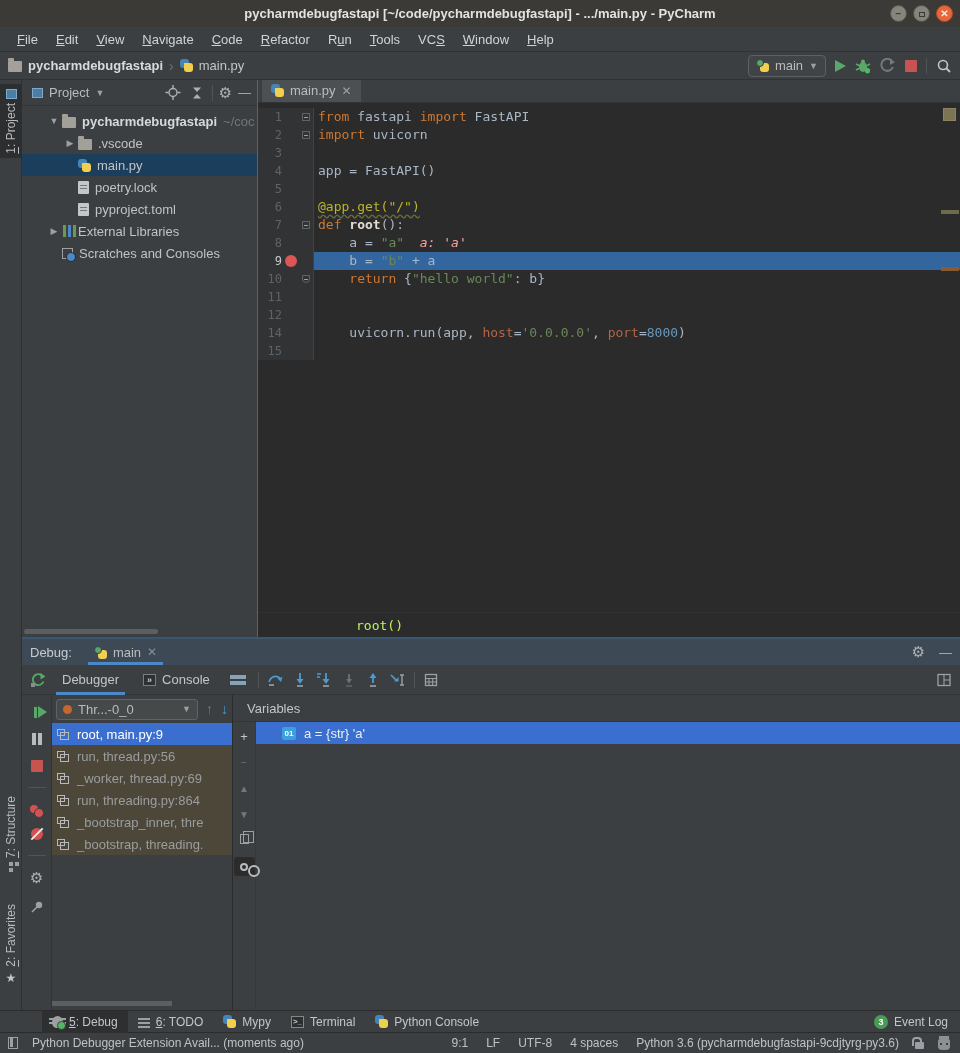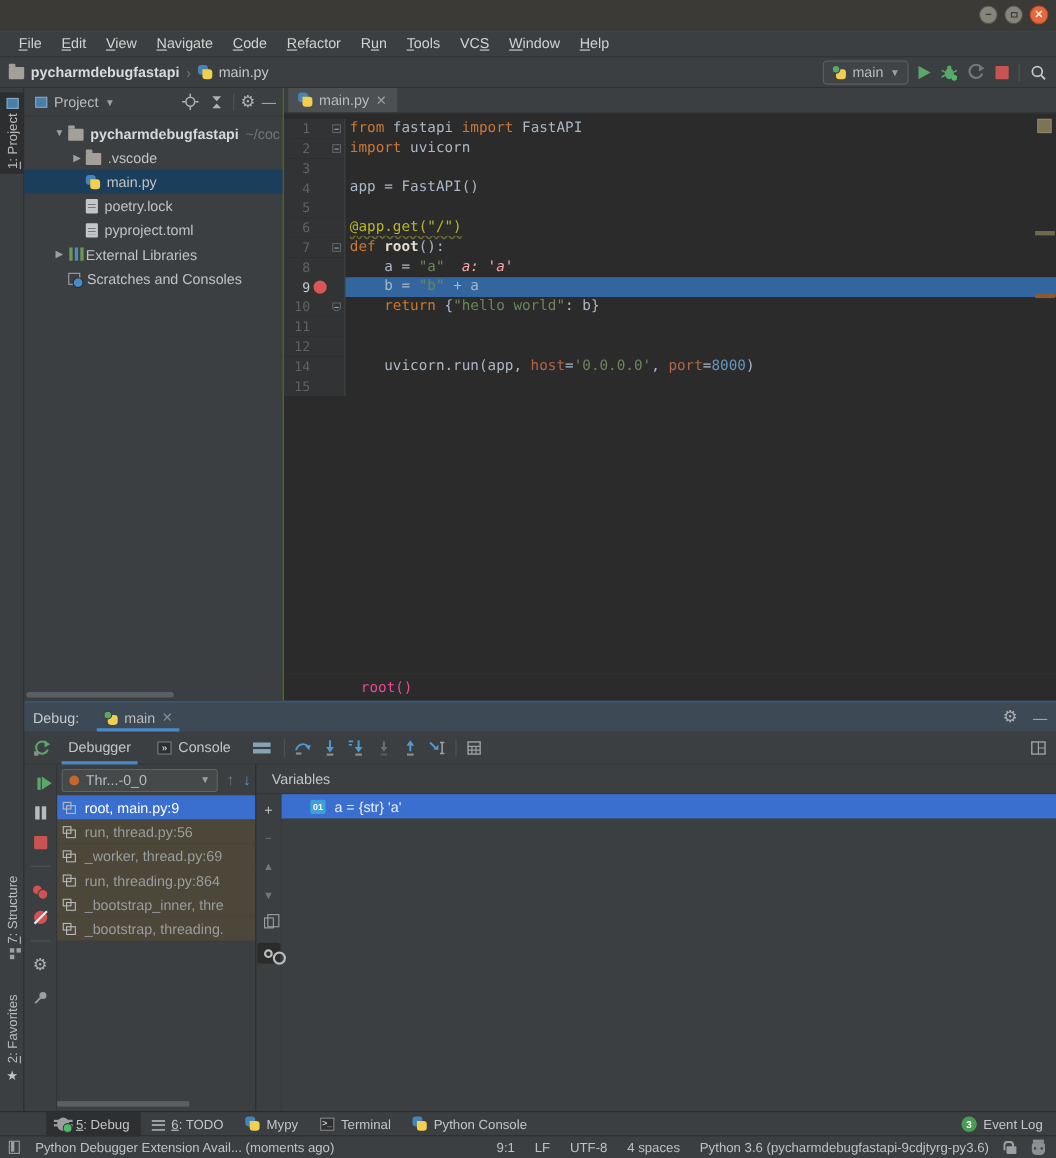--- a/index.html
+++ b/index.html
@@ -157,21 +157,21 @@
   .cl.exec .codetxt { background:#33669f; }
   .tok-kw { color:#cc7832; } .tok-str { color:#6a8759; } .tok-num { color:#6897bb; }
   .tok-deco { color:#bbb529; } .tok-pl { color:#a9b7c6; } .tok-prm { color:#b26546; }
   .tok-fn { color:#e3ddd1; font-weight:bold; }
   .tok-hint { color:#fca5a5; font-style:italic; }
   .wavy { text-decoration:underline wavy #6b6b3a; text-underline-offset:3px; }
   #stripe-mark-top { position:absolute; right:4px; top:5px; width:13px; height:13px; background:#7d7454;
     border:1px solid #8e8463; }
   .err-dash { position:absolute; right:1px; width:18px; height:4px; }
   #editor-breadcrumb { height:25px; border-top:1px solid #2f3132; display:flex; align-items:center;
-    padding-left:70px; color:#ec4899; font-family:"DejaVu Sans Mono", monospace; }
+    padding-left:98px; color:#bef264; font-family:"DejaVu Sans Mono", monospace; }
 
   
   #debug-panel { height:373px; display:flex; flex-direction:column; background:#3c3f41;
     border-top:2px solid #3a5671; min-height:0; }
   #debug-header { height:26px; background:#3d4a56; display:flex; align-items:center; padding:0 8px;
     position:relative; flex:none; }
   #debug-header-label { color:#c8cbcd; margin-right:16px; }
   #session-tab { height:26px; display:flex; align-items:center; gap:6px; padding:0 6px; position:relative; }
   #session-tab::after { content:""; position:absolute; left:0; right:0; bottom:0; height:3px; background:#4a88c7; }
   #session-tab .close { color:#8a8e91; font-size:12px; }
@@ -228,20 +228,21 @@
   #statusbar { height:21px; background:#3c3f41; border-top:1px solid #2b2b2b; display:flex;
     align-items:center; padding:0 10px 0 8px; font-size:12px; color:#bfc2c4; }
   #status-msg { margin-left:14px; }
   #status-right { margin-left:auto; display:flex; align-items:center; }
   .st-item { margin-left:18px; }
 </style>
 </head>
 <body>
 
 <div id="titlebar">
+  <span id="window-title">pycharmdebugfastapi [~/code/pycharmdebugfastapi] - .../main.py - PyCharm</span>
   <div class="winbtns">
     <div class="winbtn">−</div>
     <div class="winbtn"><span class="sq"></span></div>
     <div class="winbtn close">✕</div>
   </div>
 </div>
 
 <div id="menubar">
     <span class="menu-item"><u>F</u>ile</span>
     <span class="menu-item"><u>E</u>dit</span>

